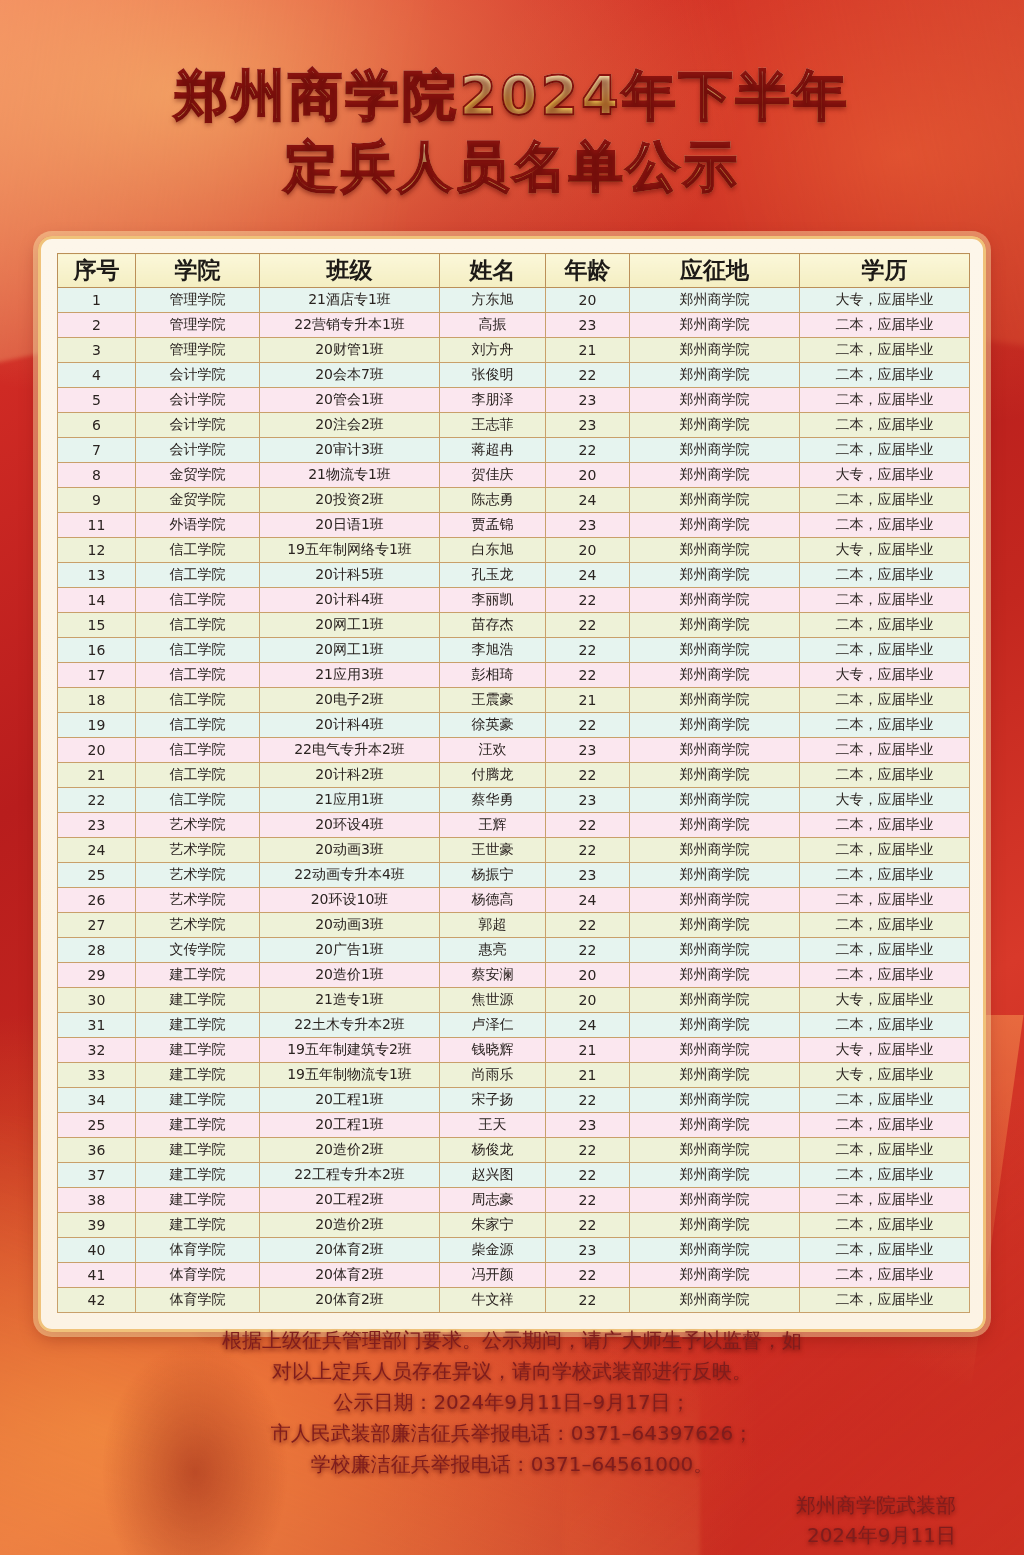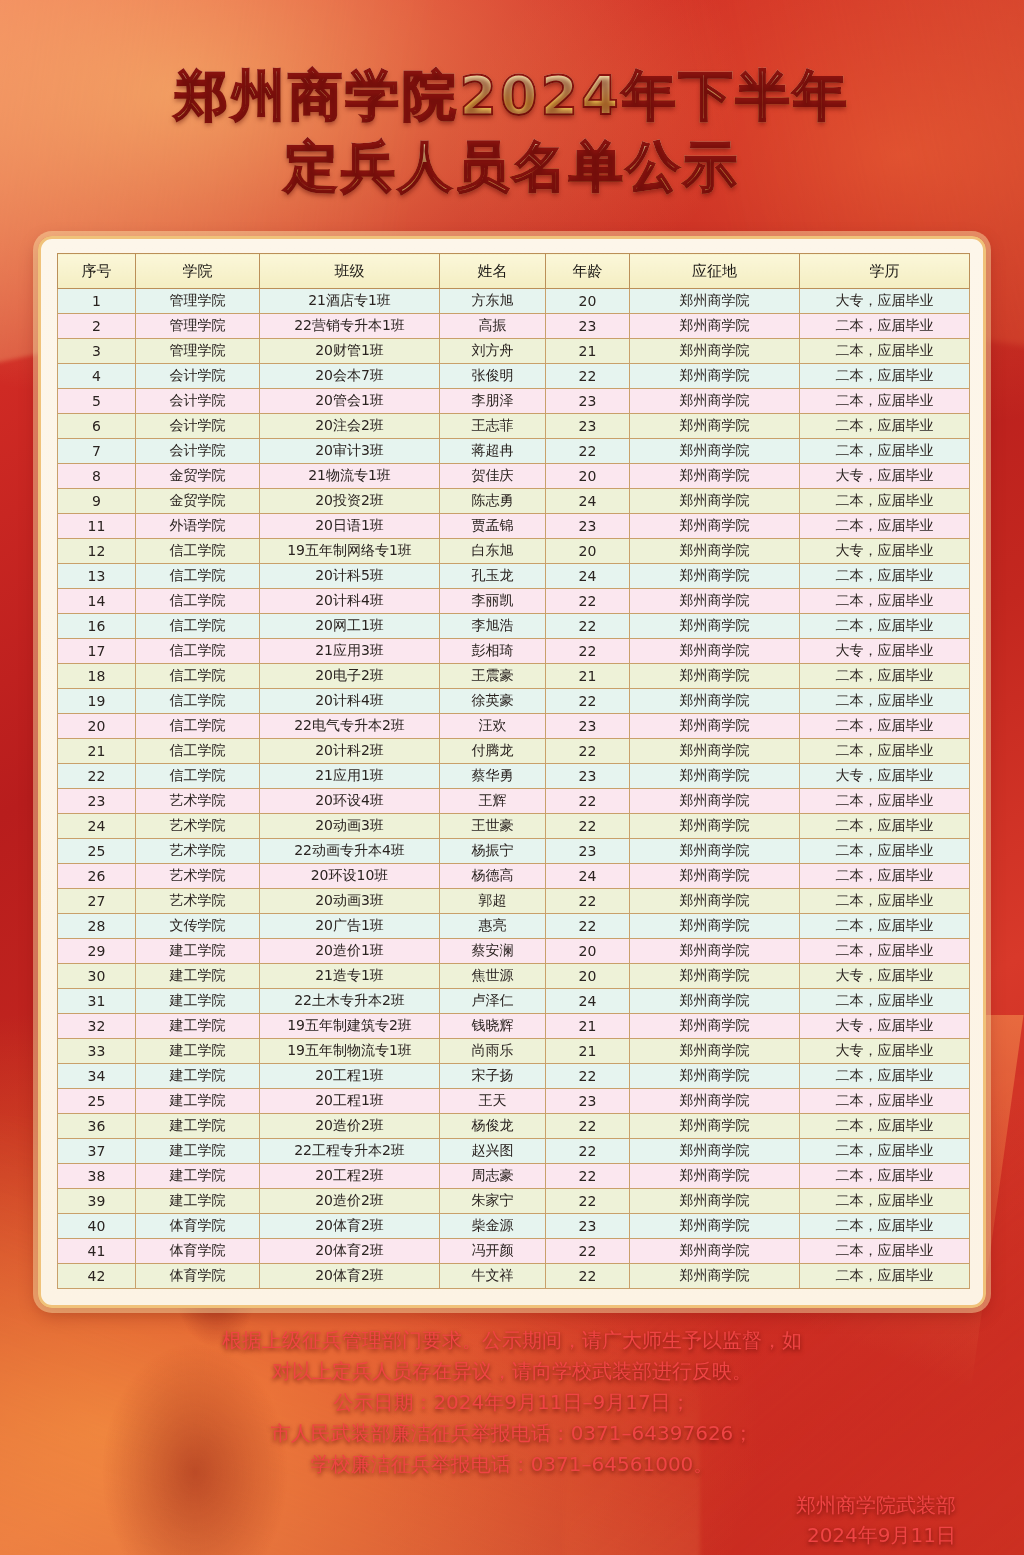--- a/index.html
+++ b/index.html
@@ -74,39 +74,39 @@
     text-align:center;
     font-size:14px;
     color:#2a2320;
     height:25px;
     white-space:nowrap;
     overflow:hidden;
     font-family:"DejaVu Sans","Liberation Sans",sans-serif;
   }
   thead th {
     background:linear-gradient(180deg,#fbf7d9,#f4eec2);
-    font-size:15px; font-weight:normal; height:35px; color:#1d1a17;
+    font-size:23px; font-weight:bold; height:24px; color:#1d1a17;
     border:1px solid #bb8f58;
   }
   col.c1 { width:78px; }
   col.c2 { width:124px; }
   col.c3 { width:180px; }
   col.c4 { width:106px; }
   col.c5 { width:84px; }
   col.c6 { width:170px; }
   col.c7 { width:170px; }
 
   tbody tr.t0 td { background:#e6f4ef; }
   tbody tr.t1 td { background:#fbe7ef; }
   tbody tr.t2 td { background:#eef2d8; }
 
   
   .footer {
     position:absolute; left:38px; right:38px; top:1325px;
-    color:#ef4444;
+    color:#7f1d1d;
     font-family:"DejaVu Sans","Liberation Sans",sans-serif;
     font-size:20px;
     line-height:1.55;
     text-shadow:0 2px 4px rgba(90,10,5,.75);
   }
   .footer .p { text-align:center; }
   .sign {
     margin-top:10px;
     text-align:right;
     padding-right:30px;
@@ -262,20 +262,29 @@
         </tr>
         <tr class="t1">
           <td>14</td>
           <td>信工学院</td>
           <td>20计科4班</td>
           <td>李丽凯</td>
           <td>22</td>
           <td>郑州商学院</td>
           <td>二本，应届毕业</td>
         </tr>
+        <tr class="t2">
+          <td>15</td>
+          <td>信工学院</td>
+          <td>20网工1班</td>
+          <td>苗存杰</td>
+          <td>22</td>
+          <td>郑州商学院</td>
+          <td>二本，应届毕业</td>
+        </tr>
         <tr class="t0">
           <td>16</td>
           <td>信工学院</td>
           <td>20网工1班</td>
           <td>李旭浩</td>
           <td>22</td>
           <td>郑州商学院</td>
           <td>二本，应届毕业</td>
         </tr>
         <tr class="t1">

